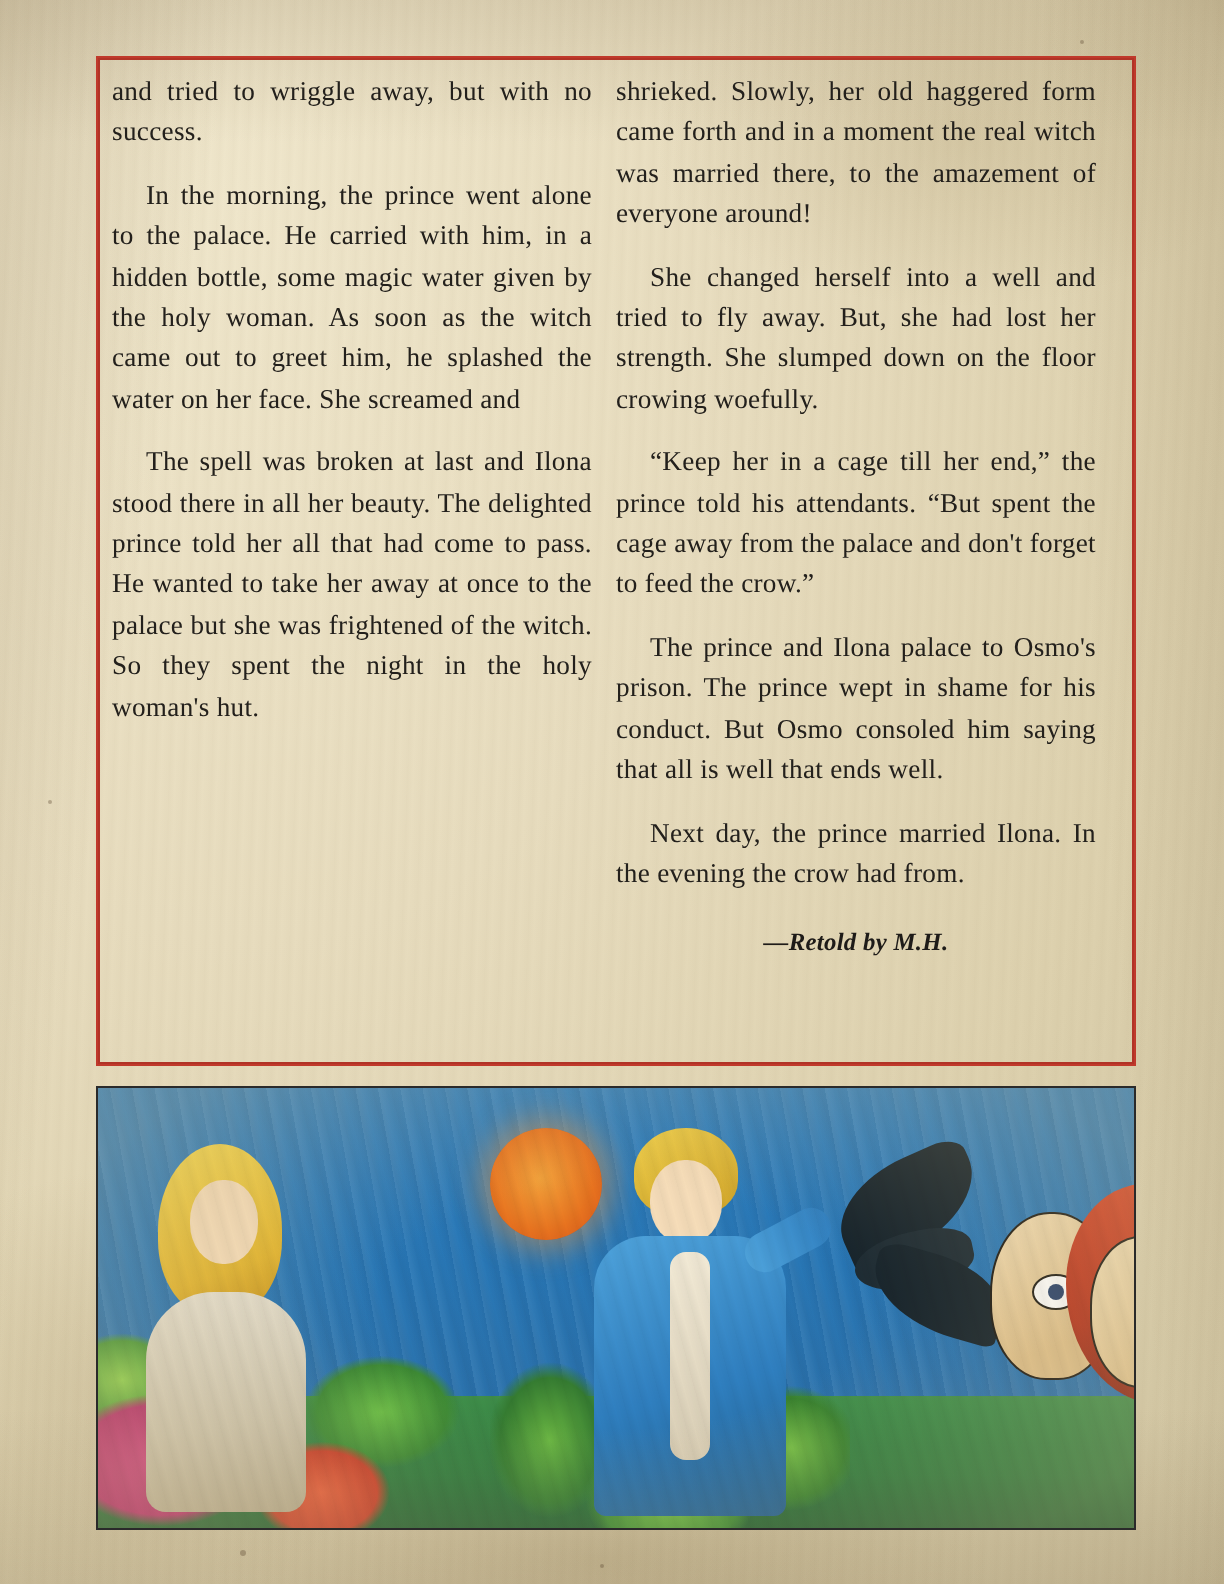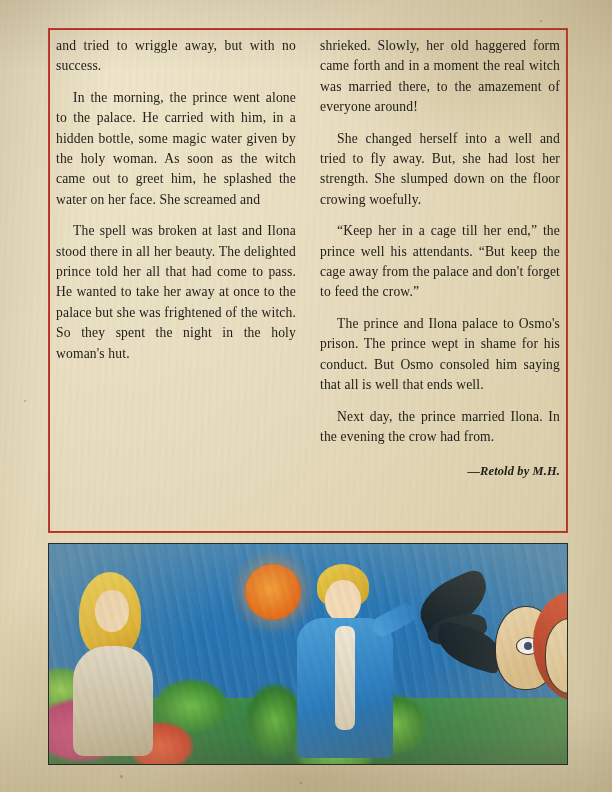--- a/index.html
+++ b/index.html
@@ -65,41 +65,41 @@
     pointer-events: none;
   }
 
   .columns {
     position: absolute;
     left: 56px;
     top: 36px;
     width: 504px;
     height: 490px;
     display: flex;
-    gap: 24px;
+    gap: 12px;
   }
   .col {
     width: 240px;
     font-size: 13.6px;
     line-height: 20.4px;
     color: #23201c;
     text-align: justify;
     font-family: "Liberation Serif", serif;
     letter-spacing: 0.15px;
   }
   .col p {
     margin: 0 0 11px 0;
     text-indent: 0;
   }
   .col p.indent {
     text-indent: 17px;
   }
   .byline {
     margin-top: 14px;
-    text-align: right;
+    text-align: center;
     font-size: 12.4px;
     font-weight: bold;
     font-style: italic;
     color: #1e1b18;
   }
 
   
   .illustration {
     position: absolute;
     left: 48px;
@@ -318,21 +318,21 @@
 
     <div class="col">
       <p>and tried to wriggle away, but with no success.</p>
       <p class="indent">In the morning, the prince went alone to the palace. He carried with him, in a hidden bottle, some magic water given by the holy woman. As soon as the witch came out to greet him, he splashed the water on her face. She screamed and</p>
       <p class="indent">The spell was broken at last and Ilona stood there in all her beauty. The delighted prince told her all that had come to pass. He wanted to take her away at once to the palace but she was frightened of the witch. So they spent the night in the holy woman's hut.</p>
     </div>
 
     <div class="col">
       <p>shrieked. Slowly, her old haggered form came forth and in a moment the real witch was married there, to the amazement of everyone around!</p>
       <p class="indent">She changed herself into a well and tried to fly away. But, she had lost her strength. She slumped down on the floor crowing woefully.</p>
-      <p class="indent">“Keep her in a cage till her end,” the prince well his attendants. “But keep the cage away from the palace and don't forget to feed the crow.”</p>
+      <p class="indent">“Keep her in a cage till her end,” the prince told his attendants. “But spent the cage away from the palace and don't forget to feed the crow.”</p>
       <p class="indent">The prince and Ilona palace to Osmo's prison. The prince wept in shame for his conduct. But Osmo consoled him saying that all is well that ends well.</p>
       <p class="indent">Next day, the prince married Ilona. In the evening the crow had from.</p>
       <div class="byline">
         <span>—Retold by M.H.</span>
       </div>
     </div>
 
   </div>
 
   <div class="illustration">

